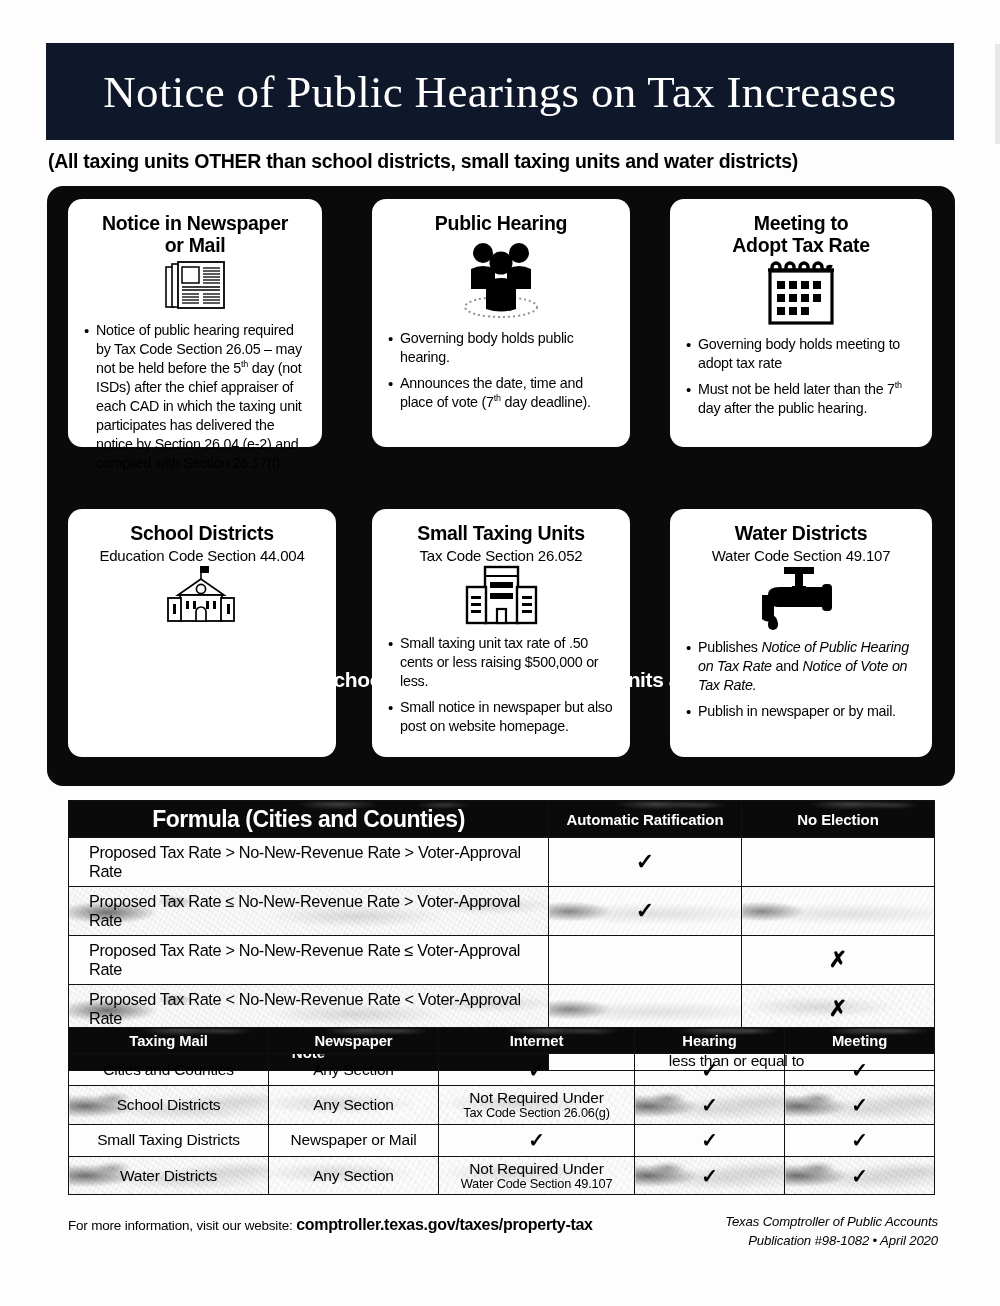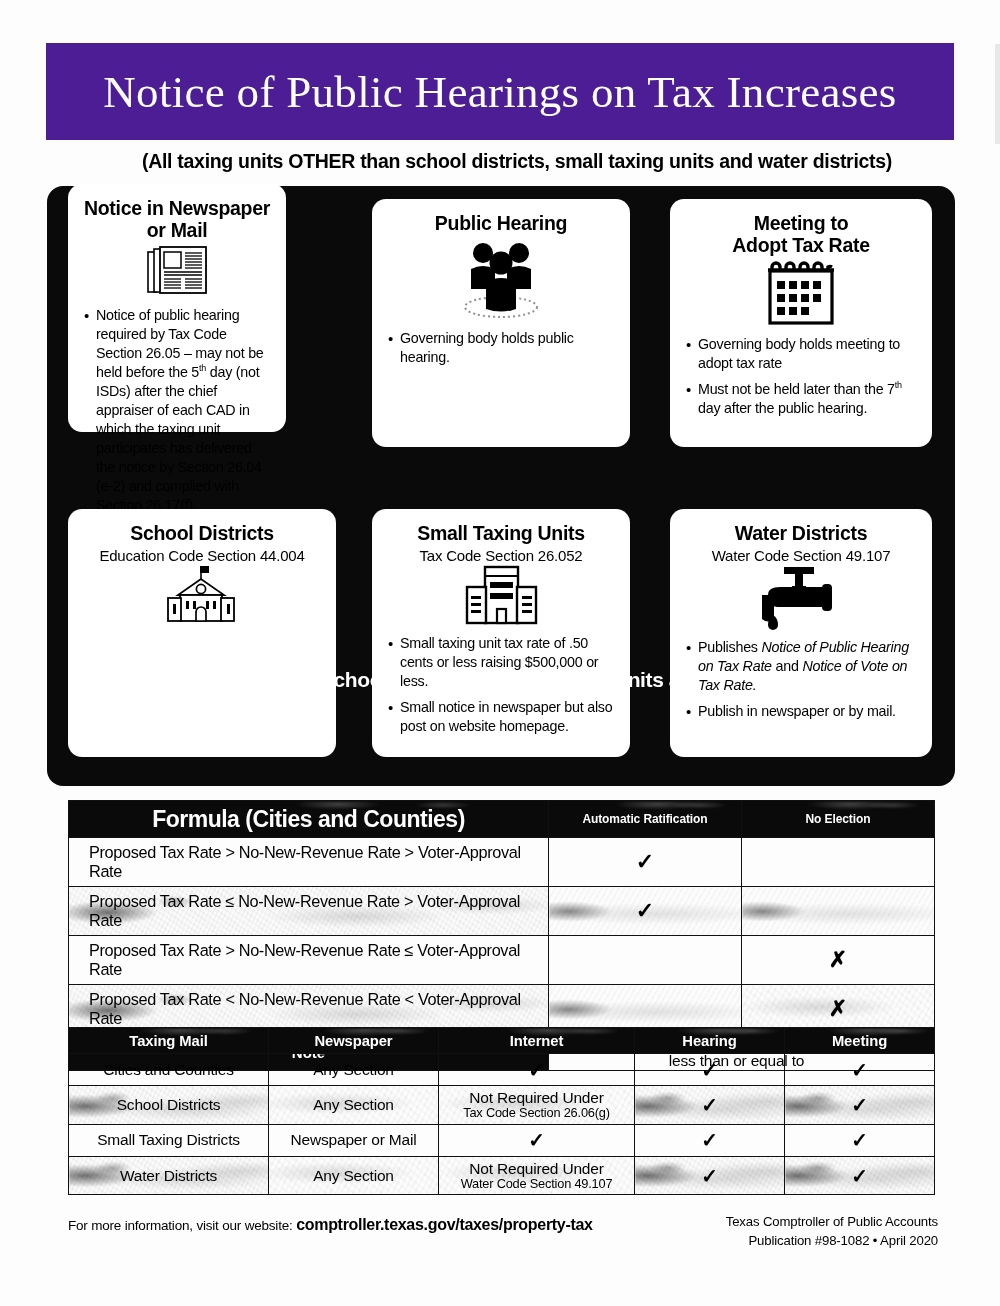--- a/index.html
+++ b/index.html
@@ -9,36 +9,36 @@
     font-family:"Liberation Sans",sans-serif;
     color:#000;
     position:relative;
     overflow:hidden;
   }
   .page{position:absolute;left:0;top:0;width:1000px;height:1306px;}
 
   
   .titlebar{
     position:absolute;left:46px;top:43px;width:908px;height:97px;
-    background:#4c1d95;
+    background:#0f172a;
     display:flex;align-items:center;justify-content:center;
   }
   .titlebar .t{
     font-family:"Liberation Serif",serif;
     color:#fff;font-size:45px;font-weight:400;
     letter-spacing:.3px;white-space:nowrap;
   }
   .edge-mark{
     position:absolute;right:0px;top:44px;width:5px;height:100px;background:#e8e8e8;
   }
 
   
   .subtitle{
-    position:absolute;left:0;top:150px;width:892px;text-align:right;
-    font-size:19.5px;font-weight:bold;letter-spacing:-.3px;
+    position:absolute;left:0;top:150px;width:892px;text-align:left;
+    font-size:19.5px;font-weight:bold;letter-spacing:-.3px;padding-left:48px;
   }
 
   
   .panel{
     position:absolute;left:47px;top:186px;width:908px;height:600px;
     background:#0a0a0a;border-radius:16px;
   }
   .section-head{
     position:absolute;left:0;top:482px;width:908px;text-align:center;
     color:#fff;font-size:21px;font-weight:bold;letter-spacing:-.4px;
@@ -64,39 +64,39 @@
     position:relative;font-size:14.3px;line-height:1.33;margin-bottom:7px;
     letter-spacing:-.25px;
   }
   .card li:before{
     content:"\2022";position:absolute;left:-12px;top:0;font-size:15px;
   }
   .card li i{font-style:italic;}
   sup{font-size:9px;vertical-align:super;}
 
   
-  #card-newspaper{left:68px;top:184px;width:218px;height:248px;}
+  #card-newspaper{left:68px;top:199px;width:254px;height:248px;}
   #card-hearing{left:372px;top:199px;width:258px;height:248px;}
   #card-meeting{left:670px;top:199px;width:262px;height:248px;}
   
   #card-school{left:68px;top:509px;width:268px;height:248px;}
   #card-small{left:372px;top:509px;width:258px;height:248px;}
   #card-water{left:670px;top:509px;width:262px;height:248px;}
 
   
   .tbl{position:absolute;border-collapse:collapse;table-layout:fixed;}
   .tbl td,.tbl th{border:1.4px solid #111;padding:0;}
   .hdr{background:#0a0a0a;color:#fff;font-weight:bold;}
 
   #formula-table{left:68px;top:800px;width:866px;}
   #formula-table .c0{width:480px;}
   #formula-table .c1{width:193px;}
   #formula-table .c2{width:193px;}
   #formula-table .hdr-formula{font-size:23px;letter-spacing:-.5px;height:36px;}
-  #formula-table .hdr-sm{font-size:12px;letter-spacing:-.1px;}
+  #formula-table .hdr-sm{font-size:15px;letter-spacing:-.1px;}
   #formula-table td.formula-cell{
     font-size:16.3px;padding:5px 4px 5px 20px;letter-spacing:-.35px;height:23px;
   }
   #formula-table td.mark{text-align:center;font-size:22px;font-weight:bold;height:23px;}
   .noteband td{height:26px;}
   .note-label{background:#0a0a0a;color:#fff;font-weight:bold;font-size:15px;text-align:center;width:112px;}
   .note-text{font-size:15.5px;text-align:center;letter-spacing:-.2px;}
   .note-text span{margin:0 10px;}
 
   #units-table{left:68px;top:1027px;width:866px;}
@@ -143,21 +143,21 @@
       #0a0a0a;
   }
 
   
   .footer-left{
     position:absolute;left:68px;top:1216px;font-size:13.5px;letter-spacing:-.2px;
   }
   .footer-left b{font-size:16px;letter-spacing:-.3px;margin-top:36px;}
   .footer-right{
     position:absolute;right:62px;top:1212px;text-align:right;font-size:13.2px;
-    line-height:1.45;letter-spacing:-.15px;
+    line-height:1.45;letter-spacing:-.15px;font-style:italic;
   }
 </style>
 </head>
 <body>
 
 <div class="page">
 
   <div class="titlebar">
     <div class="t">Notice of Public Hearings on Tax Increases</div>
   </div>
@@ -219,20 +219,21 @@
         <circle cx="28" cy="16" r="10" fill="#000"></circle>
         <path d="M16 32 q12 -6 24 0 v20 h-24 z" fill="#000"></path>
         <circle cx="64" cy="16" r="10" fill="#000"></circle>
         <path d="M52 32 q12 -6 24 0 v20 h-24 z" fill="#000"></path>
         <circle cx="46" cy="26" r="11.5" fill="#000"></circle>
         <path d="M31 45 q15 -8 30 0 v27 q-15 5 -30 0 z" fill="#000"></path>
       </svg>
     </div>
     <ul>
       <li>Governing body holds public hearing.</li>
+      <li>Announces the date, time and place of vote (7<sup>th</sup> day deadline).</li>
     </ul>
   </div>
 
   <div class="card" id="card-meeting">
     <div class="ttl">
       <span>Meeting to</span><br>
       <span>Adopt Tax Rate</span>
     </div>
     <div class="icon-wrap" style="height:72px;">
       <svg width="78" height="68" viewBox="0 0 78 68">

